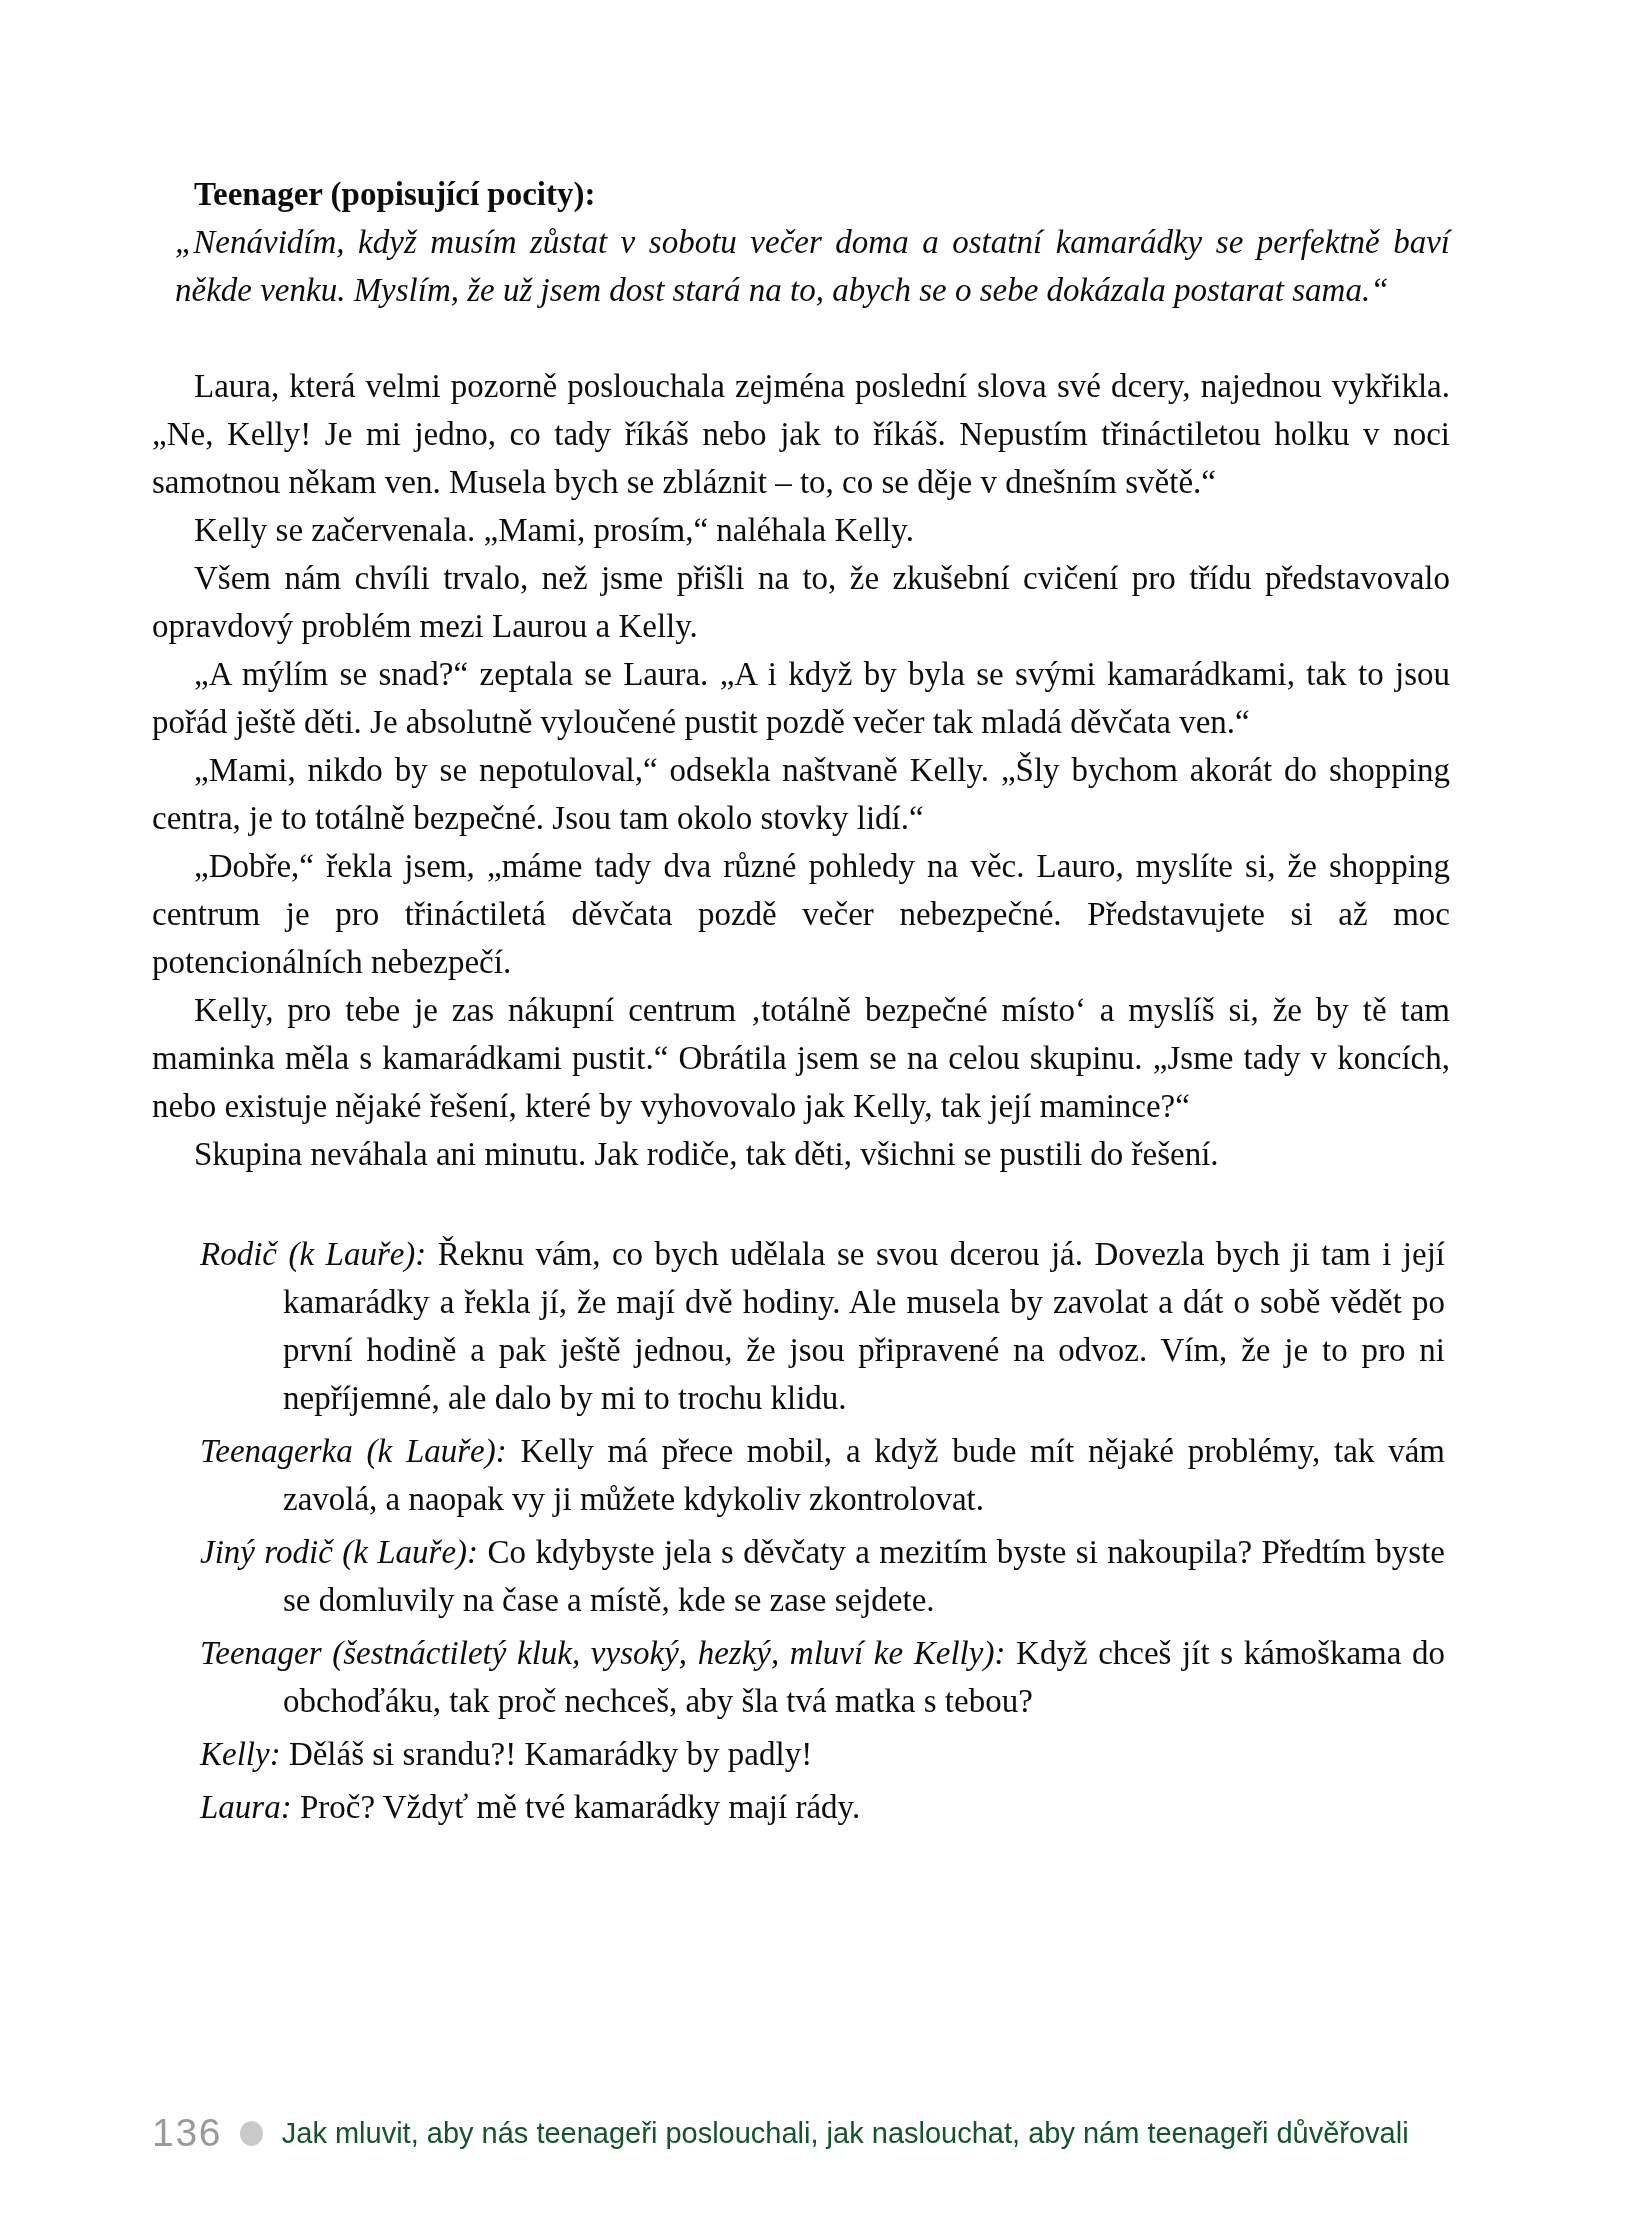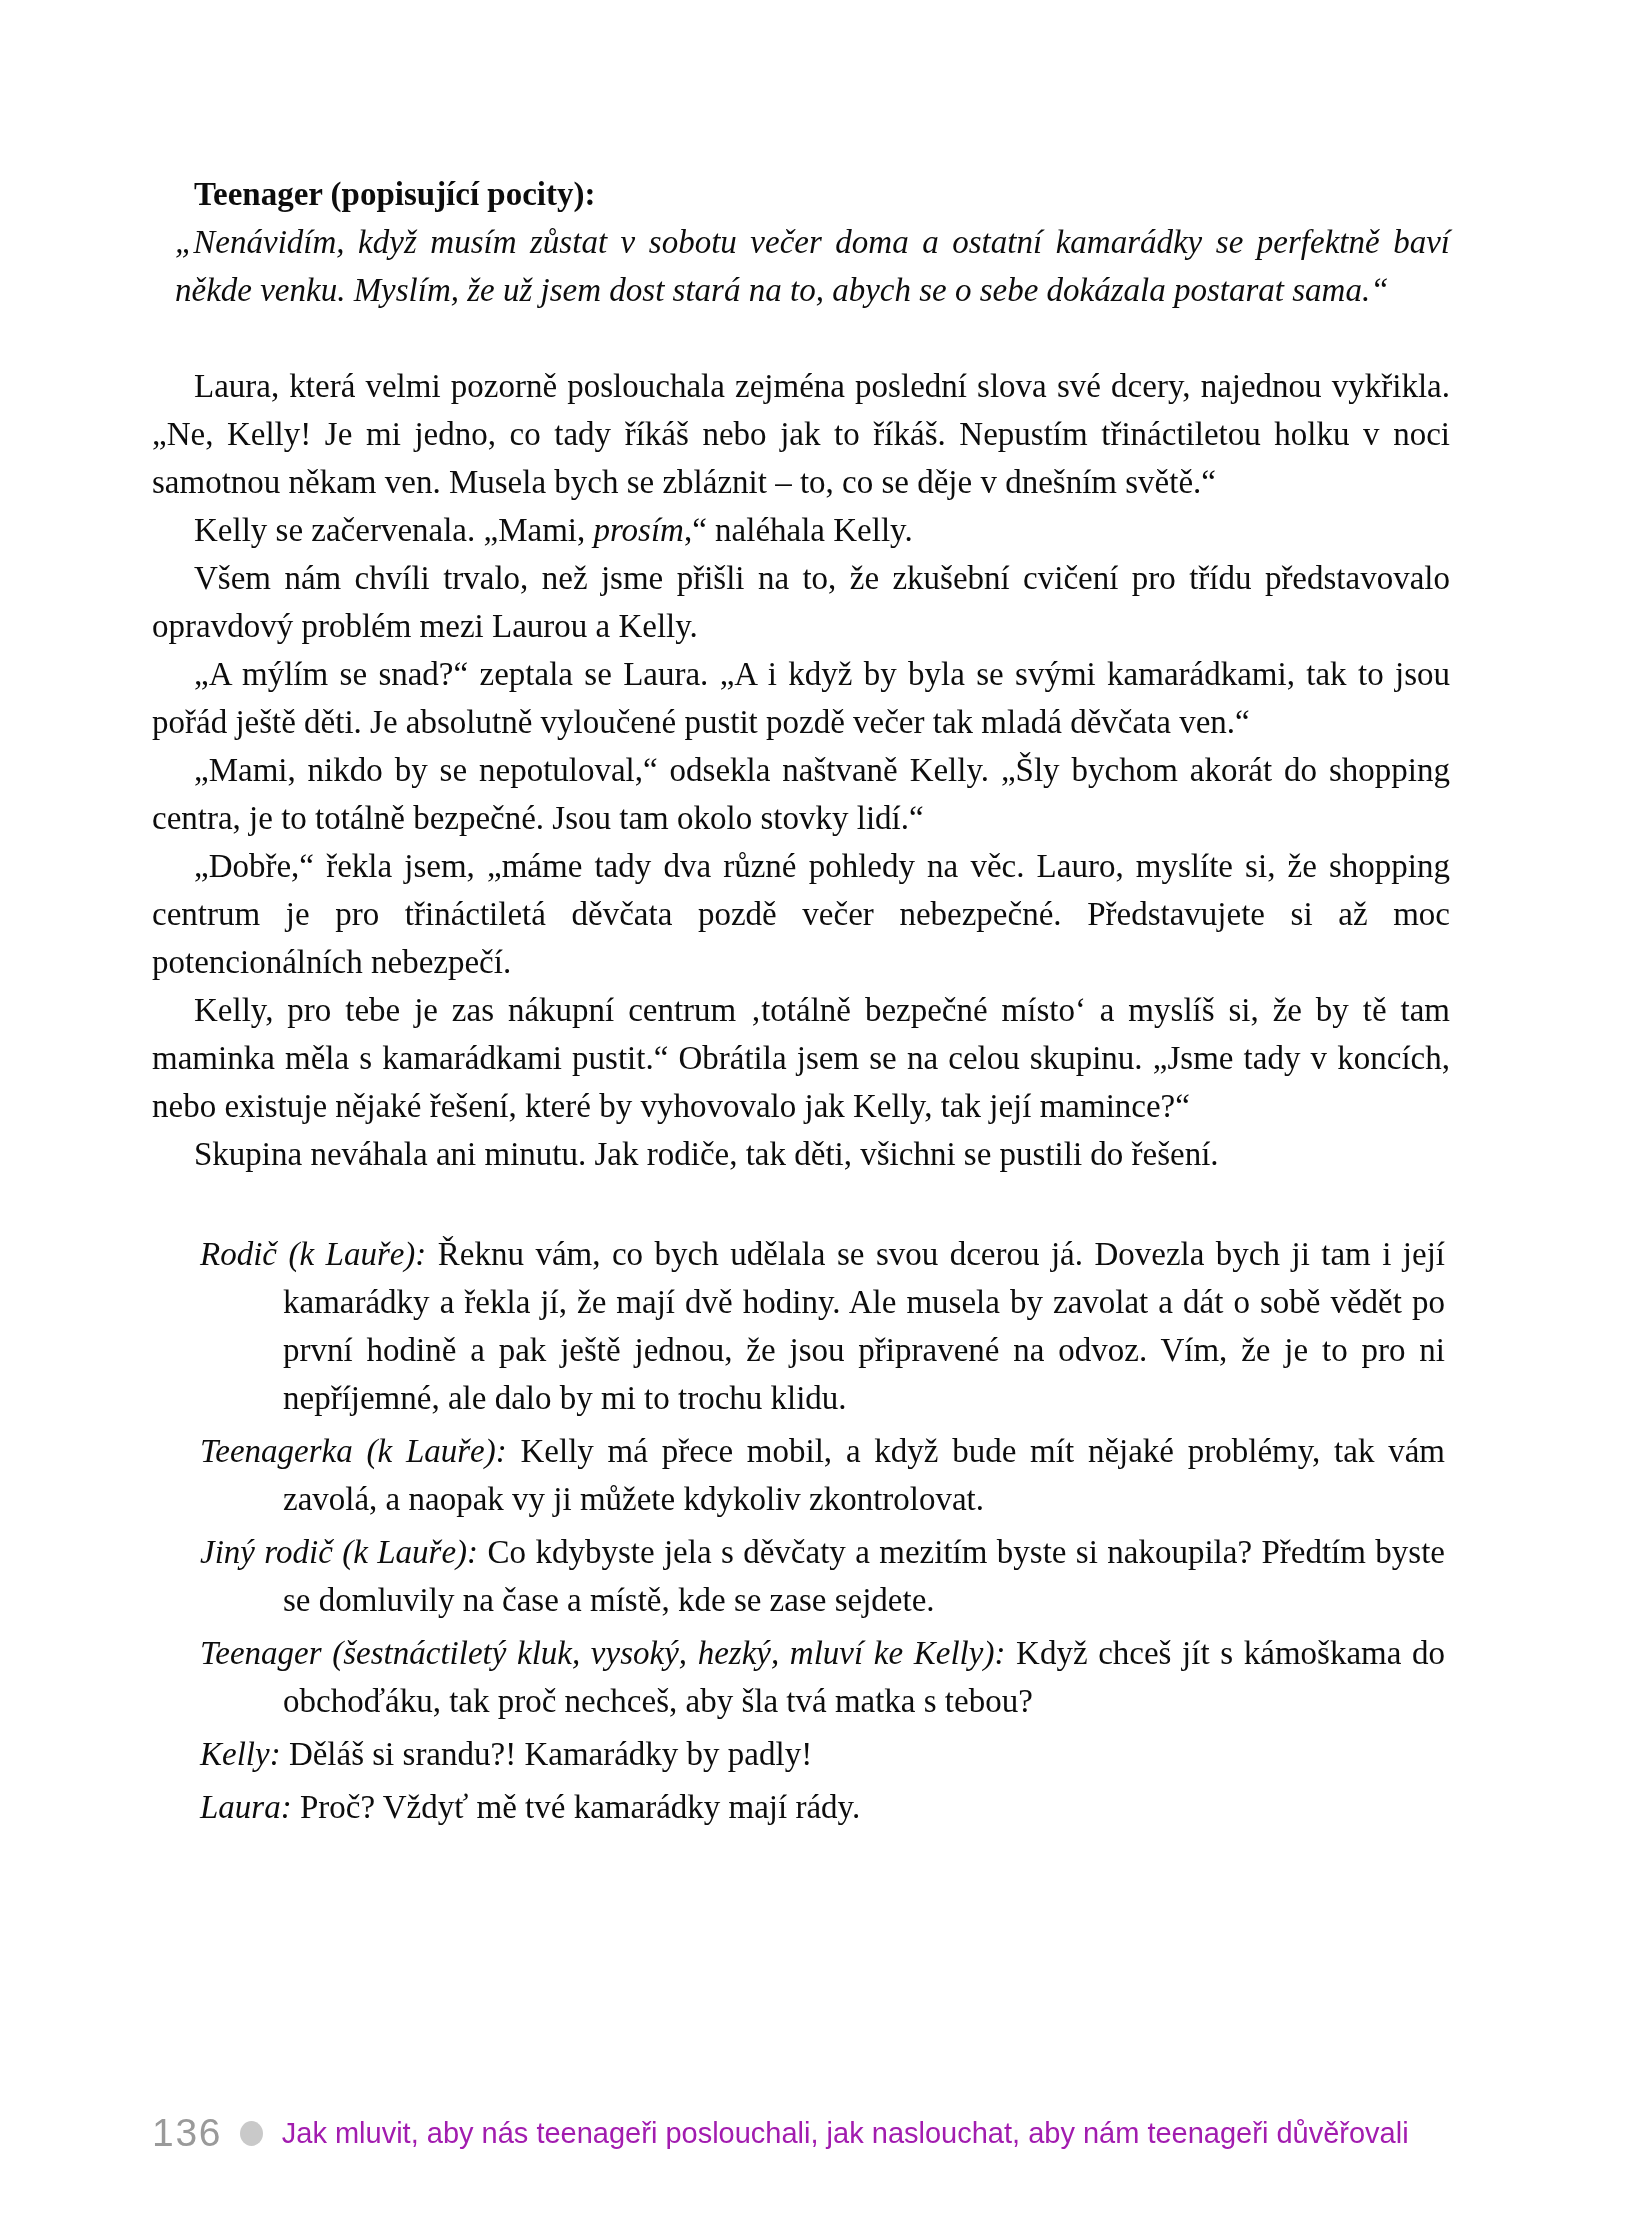--- a/index.html
+++ b/index.html
@@ -30,21 +30,21 @@
   .quote-block{
     font-style:italic;
     margin:0 0 48px 23px;
     text-align:justify;
   }
   .para{
     margin:0;
     text-indent:42px;
     text-align:justify;
   }
-  .inline-italic{font-style:italic;}
+  .inline-italic{}
   #dialogue{
     margin-top:52px;
   }
   .dialogue-entry{
     margin:5px;
     padding-left:126px;
     text-indent:-83px;
     text-align:justify;
   }
   .speaker{font-style:italic;}
@@ -113,17 +113,17 @@
       <p class="dialogue-entry"><span class="speaker">Kelly:</span> <span>Děláš si srandu?! Kamarádky by padly!</span></p>
 
       <p class="dialogue-entry"><span class="speaker">Laura:</span> <span>Proč? Vždyť mě tvé kamarádky mají rády.</span></p>
 
     </div>
   </div>
 
   <div id="footer">
     <span id="page-number" style="color: rgb(154, 154, 154);">136</span>
     <span id="footer-dot" style="background: rgb(201, 201, 201);"></span>
-    <span id="footer-title" style="color: #a21caf; text-align: center;">Jak mluvit, aby nás teenageři poslouchali, jak naslouchat, aby nám teenageři důvěřovali</span>
+    <span id="footer-title" style="color: #14532d; text-align: center;">Jak mluvit, aby nás teenageři poslouchali, jak naslouchat, aby nám teenageři důvěřovali</span>
   </div>
 
 </div>
 
 
 </body></html>

